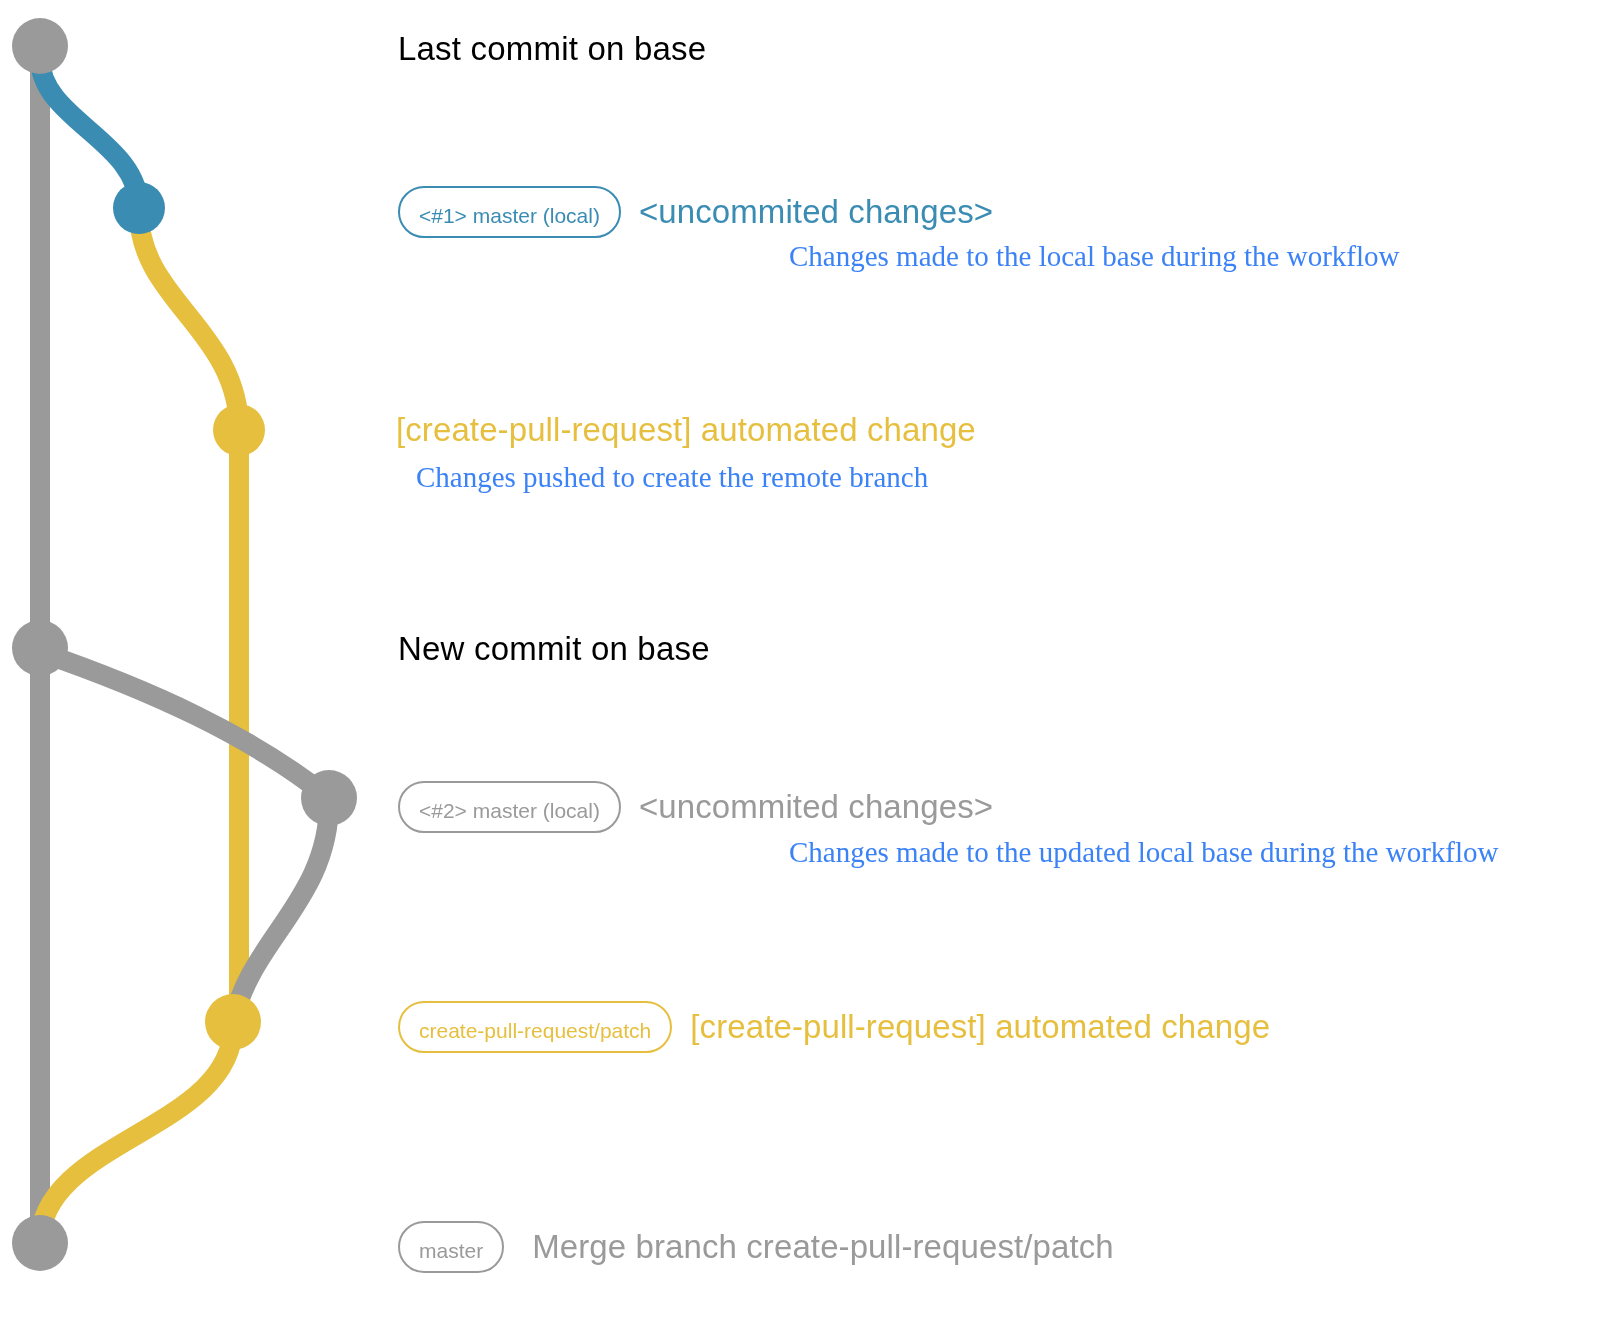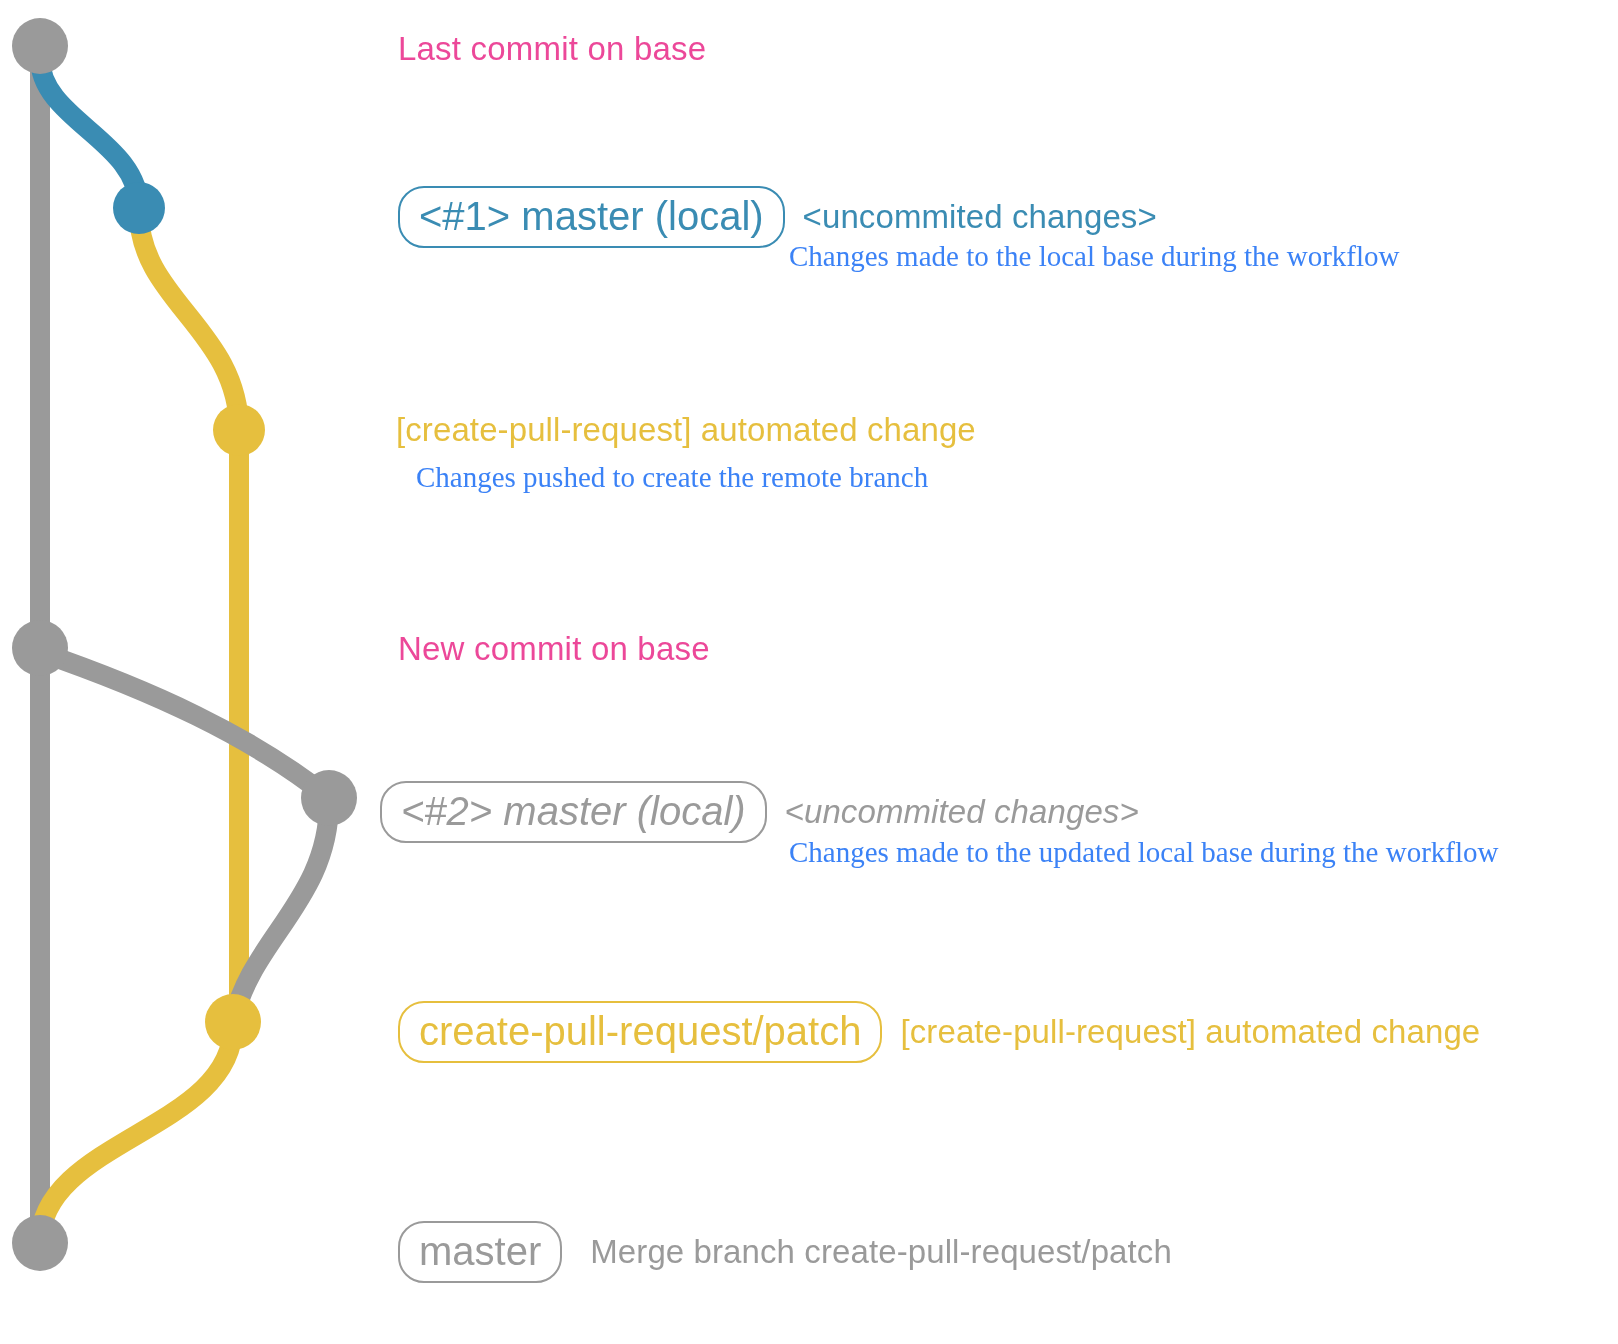--- a/index.html
+++ b/index.html
@@ -39,34 +39,34 @@
     align-items: center;
     white-space: nowrap;
   }
 
   
   .plain-label {
     font-family: "Liberation Sans", sans-serif;
     font-size: 33px;
     font-weight: 400;
     letter-spacing: 0.2px;
-    color: #ec4899;
+    color: #000000;
   }
 
   
   .badge {
     display: inline-flex;
     align-items: center;
     justify-content: center;
     box-sizing: border-box;
     border: 2px solid #a21caf;
     border-radius: 26px;
-    padding: 7px 19px 9px 19px;
+    padding: 17px 19px 9px 19px;
     font-family: "Liberation Sans", sans-serif;
-    font-size: 40px;
+    font-size: 21px;
     line-height: 1.05;
     font-weight: 400;
     color: #9a9a9a;
     background: transparent;
   }
   .badge.blue  { border-color: #3a8cb3; color: #3a8cb3; }
   .badge.yellow{ border-color: #e6bf3e; color: #e6bf3e; }
   .badge.gray  { border-color: #9a9a9a; color: #9a9a9a; }
 
   
@@ -138,21 +138,21 @@
 
   <div class="row" style="left:396px; top:411px;">
     <span class="subject yellow" style="margin-left:0;">[create-pull-request] automated change</span>
   </div>
   <div class="note" style="left:416px; top:461px;text-align:center;">Changes pushed to create the remote branch</div>
 
   <div class="row" style="left:398px; top:630px;">
     <span class="plain-label">New commit on base</span>
   </div>
 
-  <div class="row" style="left:380px; top:781px;font-style:italic;">
+  <div class="row" style="left:398px; top:781px;">
     <span class="badge gray">&lt;#2&gt; master (local)</span>
     <span class="subject gray">&lt;uncommited changes&gt;</span>
   </div>
   <div class="note" style="left:789px; top:836px;">Changes made to the updated local base during the workflow</div>
 
   <div class="row" style="left:398px; top:1001px;">
     <span class="badge yellow">create-pull-request/patch</span>
     <span class="subject yellow">[create-pull-request] automated change</span>
   </div>
 

